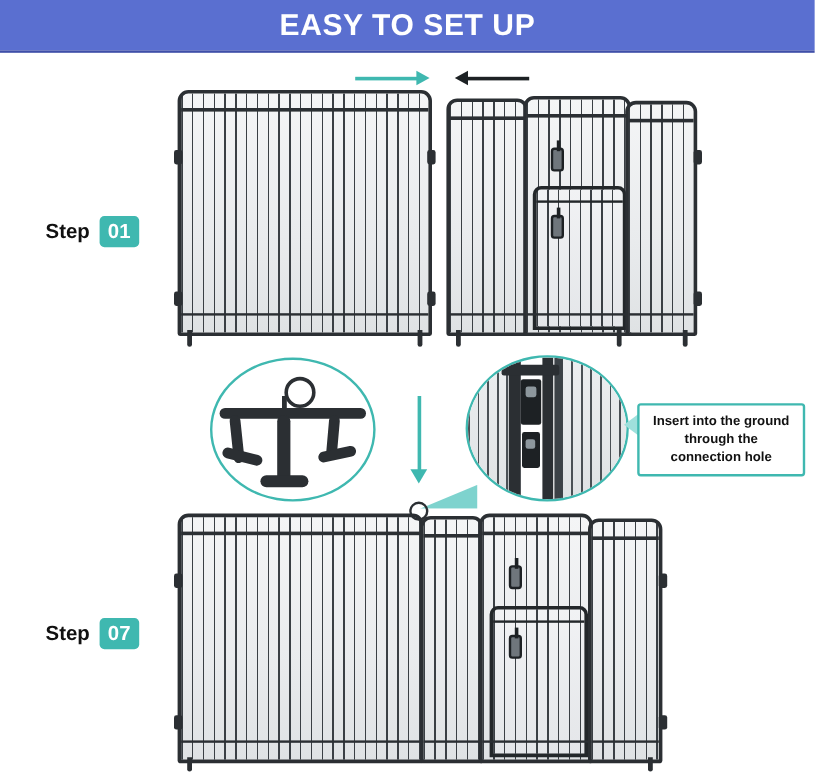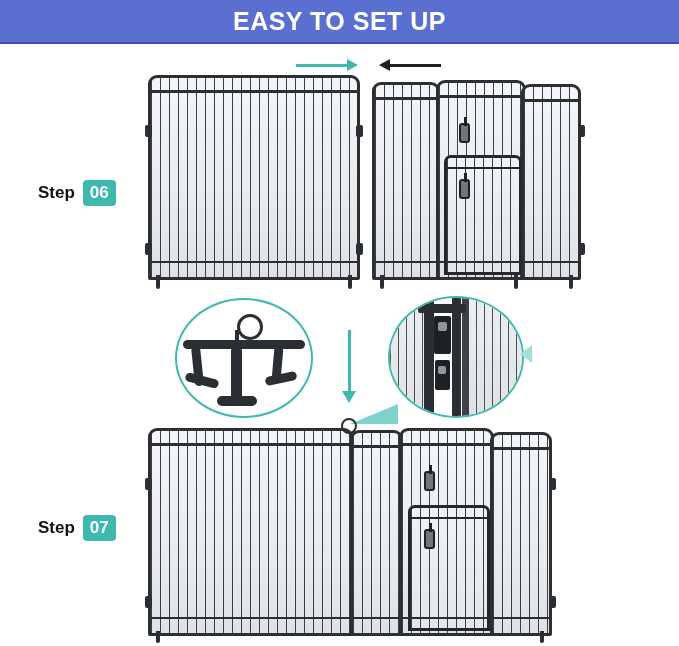--- a/index.html
+++ b/index.html
@@ -290,21 +290,21 @@
 
 <div class="page">
 
   <div class="banner">
     <div class="banner-title">EASY TO SET UP</div>
   </div>
   <div class="banner-underline"></div>
 
   <div class="step-label" id="step-1-label">
     <span class="step-text">Step</span>
-    <span class="step-badge">06</span>
+    <span class="step-badge">01</span>
   </div>
 
   <div class="arrow-h right" style="left:296px; top:64px; width:52px;">
     <span class="head"></span>
   </div>
   <div class="arrow-h dark left" style="left:389px; top:64px; width:52px;">
     <span class="head"></span>
   </div>
 
   <div class="panel round-top" style="left:148px; top:75px; width:212px; height:205px;">
@@ -375,20 +375,24 @@
       <div class="cr-pin" style="left:44px;top:18px;width:17px;height:38px;"></div>
       <div style="position:absolute;left:48px;top:24px;width:9px;height:9px;background:#8d979d;border-radius:2px;"></div>
       <div class="cr-pin" style="left:45px;top:62px;width:15px;height:30px;"></div>
       <div style="position:absolute;left:48px;top:68px;width:8px;height:8px;background:#8d979d;border-radius:2px;"></div>
     </div>
   </div>
 
   <div class="wedge" style="left:350px; top:404px; width:48px; height:20px; clip-path: polygon(100% 0, 100% 100%, 0 100%);"></div>
 
   <div class="note-tail" style="left:520px; top:345px;"></div>
+  <div class="note-box" style="left:531px; top:336px; width:140px;">
+    <span class="note-text">Insert into the ground
+through the connection hole</span>
+  </div>
 
   <div class="step-label" id="step-2-label">
     <span class="step-text">Step</span>
     <span class="step-badge">07</span>
   </div>
 
   <div class="panel round-top" style="left:148px; top:428px; width:205px; height:208px;">
     <div class="leg" style="left:5px; bottom:-10px; height:12px;"></div>
   </div>
   <div style="position:absolute;left:145px;top:478px;width:7px;height:12px;background:#2b2f33;border-radius:2px;"></div>

